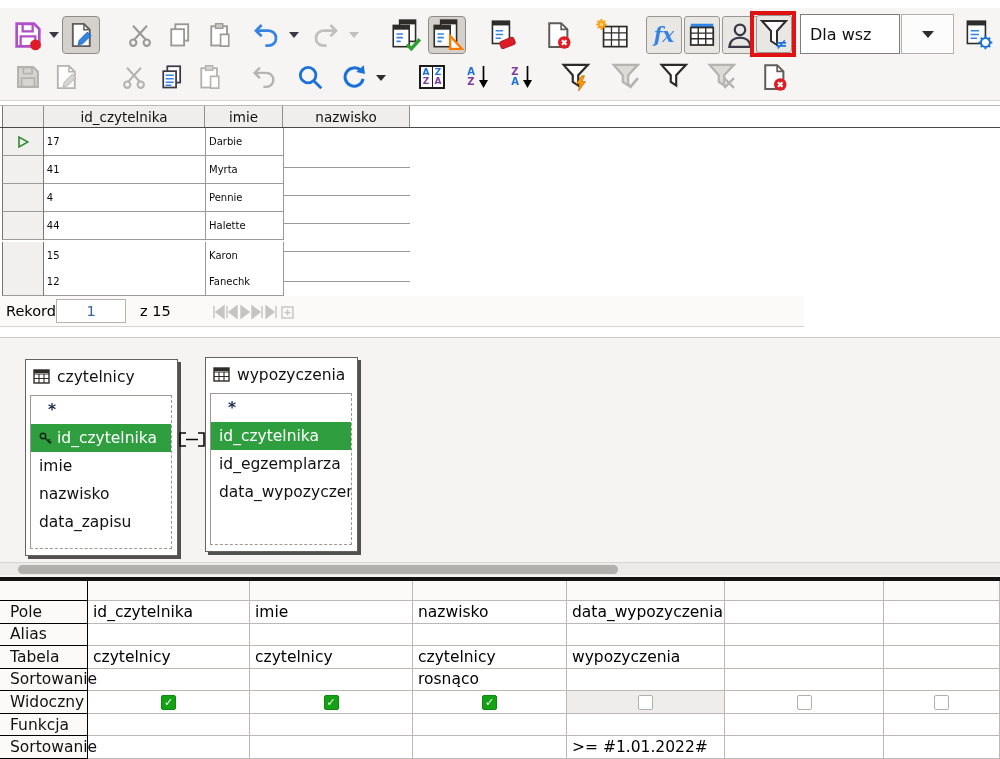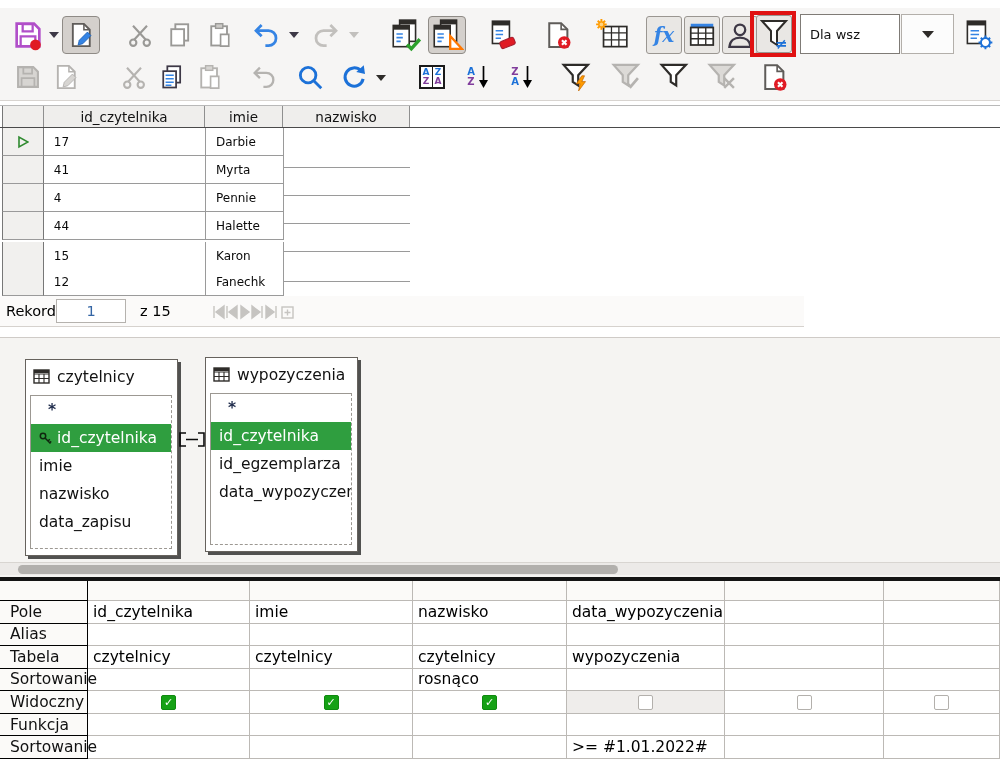--- a/index.html
+++ b/index.html
@@ -10,38 +10,38 @@
   .toolbar{position:absolute;left:0;right:0;background:#f6f5f4;}
   #tb1{top:8px;height:53px;border-bottom:1px solid #d8d4d0;}
   #tb2{top:54px;height:46px;border-bottom:1px solid #d8d4d0;}
   .tbtn{position:absolute;top:8px;width:36px;height:38px;display:flex;align-items:center;justify-content:center;box-sizing:border-box;}
   #tb2 .tbtn{top:6px;height:34px;}
   .pressed{background:#d4d0cc;border:1px solid #8f8b86;border-radius:4px;}
   .grpbtn{background:#e9e7e4;border:1px solid #9a9691;border-radius:3px;}
   .caret{position:absolute;top:23px;}
   .redbox{position:absolute;left:750px;top:3px;width:46px;height:46px;border:4px solid #e01212;box-sizing:border-box;pointer-events:none;z-index:5;}
   .combo{position:absolute;left:800px;top:6px;width:100px;height:40px;background:#fff;border:1px solid #7f7b76;
-         box-sizing:border-box;display:flex;align-items:center;padding-left:9px;font-size:13px;white-space:nowrap;overflow:hidden;}
+         box-sizing:border-box;display:flex;align-items:center;padding-left:9px;font-size:16px;white-space:nowrap;overflow:hidden;}
   .combobtn{position:absolute;left:901px;top:6px;width:53px;height:40px;background:#fcfcfc;border:1px solid #b3afaa;
             box-sizing:border-box;display:flex;align-items:center;justify-content:center;}
   .sl{display:flex;flex-direction:column;font-weight:bold;font-size:10px;line-height:10px;}
   .sortbox{display:flex;border:2px solid #1a1a1a;background:#fff;font-weight:bold;font-size:9px;line-height:9px;}
   .sortbox>div{display:flex;flex-direction:column;align-items:center;padding:1px 2px;}
   .sortbox>div+div{border-left:1.5px solid #1a1a1a;}
 
   
   .hdrstrip{position:absolute;left:0;top:105px;width:1000px;height:23px;background:#fff;
             border-top:1px solid #b9b9b9;border-bottom:1px solid #4a4a4a;box-sizing:border-box;}
   .hcell{position:absolute;top:0;height:21px;background:#efeeec;border-right:1px solid #8f8f8f;
          display:flex;align-items:center;justify-content:center;font-size:13.5px;box-sizing:border-box;}
   .drow{position:absolute;left:2px;width:408px;height:28px;display:flex;}
   .rhcell{width:42px;background:#f1f0ee;border-left:1px solid #777;border-right:1px solid #777;border-bottom:1px solid #9a9a9a;
           box-sizing:border-box;display:flex;align-items:center;justify-content:center;}
   .dcell{border-right:1px solid #9a9a9a;border-bottom:1px solid #9a9a9a;box-sizing:border-box;
-         display:flex;align-items:center;padding-left:10px;font-size:12px;color:#0a0a0a;background:#fff;overflow:hidden;white-space:nowrap;}
+         display:flex;align-items:center;padding-left:3px;font-size:10px;color:#0a0a0a;background:#fff;overflow:hidden;white-space:nowrap;}
   .c1{width:163px;}.c2{width:78px;text-align:right;}.c3{width:127px;margin-top:39px;}
 
   
   #recbar{position:absolute;left:0;top:296px;width:804px;height:31px;background:#fbfaf9;border-bottom:1px solid #d6d2ce;box-sizing:border-box;}
   #recbar .lab{position:absolute;top:7px;font-size:14.5px;color:#000;}
   #recinput{position:absolute;left:56px;top:3px;width:70px;height:24px;background:#fff;border:1px solid #b5b2ae;box-sizing:border-box;
             display:flex;align-items:center;justify-content:center;font-size:14.5px;color:#3465a4;}
 
   
   #diag{position:absolute;left:0;top:337px;width:1000px;height:240px;background:#f5f4f2;border-top:1px solid #cfcbc7;box-sizing:border-box;}

